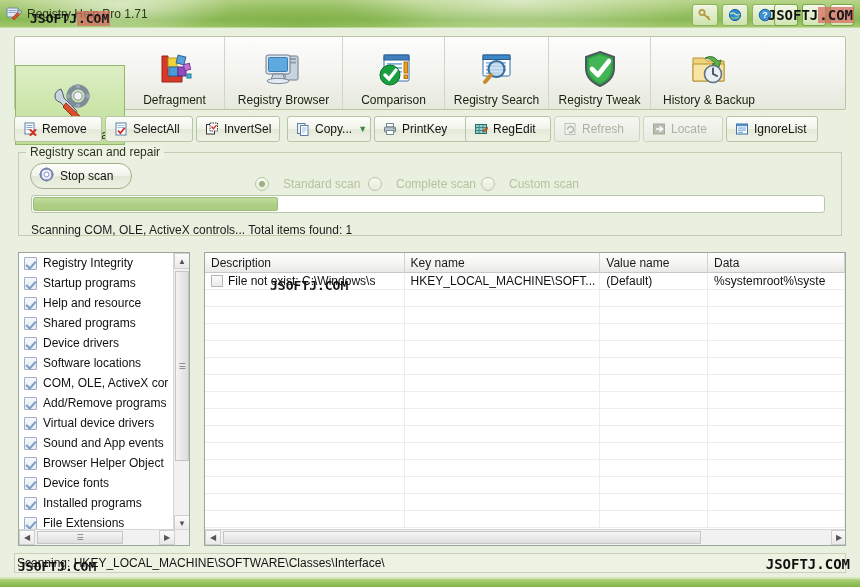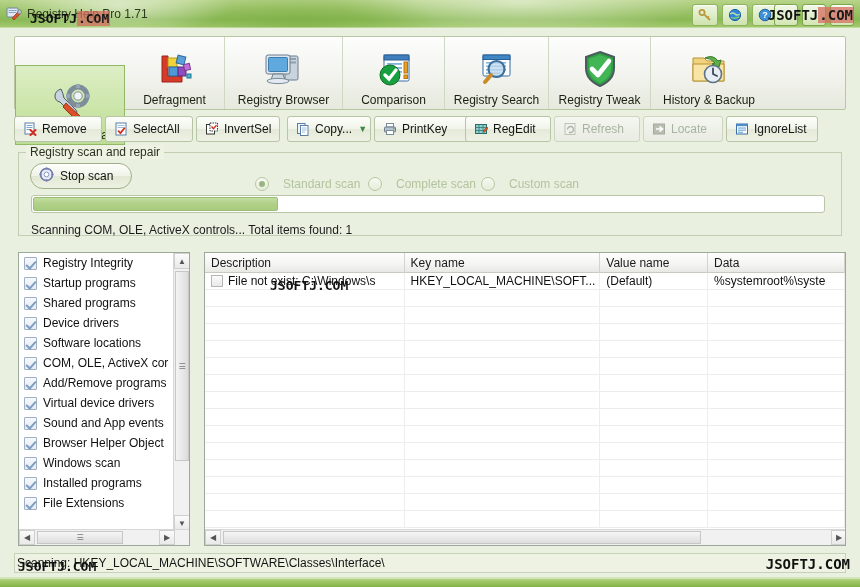--- a/index.html
+++ b/index.html
@@ -590,20 +590,24 @@
         <div class="litem">
           <span class="cbx chk"></span>
           <span>Registry Integrity</span>
         </div>
         <div class="litem">
           <span class="cbx chk"></span>
           <span>Startup programs</span>
         </div>
         <div class="litem">
           <span class="cbx chk"></span>
+          <span>Help and resource</span>
+        </div>
+        <div class="litem">
+          <span class="cbx chk"></span>
           <span>Shared programs</span>
         </div>
         <div class="litem">
           <span class="cbx chk"></span>
           <span>Device drivers</span>
         </div>
         <div class="litem">
           <span class="cbx chk"></span>
           <span>Software locations</span>
         </div>
@@ -622,21 +626,21 @@
         <div class="litem">
           <span class="cbx chk"></span>
           <span>Sound and App events</span>
         </div>
         <div class="litem">
           <span class="cbx chk"></span>
           <span>Browser Helper Object</span>
         </div>
         <div class="litem">
           <span class="cbx chk"></span>
-          <span>Windows scan</span>
+          <span>Device fonts</span>
         </div>
         <div class="litem">
           <span class="cbx chk"></span>
           <span>Installed programs</span>
         </div>
         <div class="litem">
           <span class="cbx chk"></span>
           <span>File Extensions</span>
         </div>
       </div>

